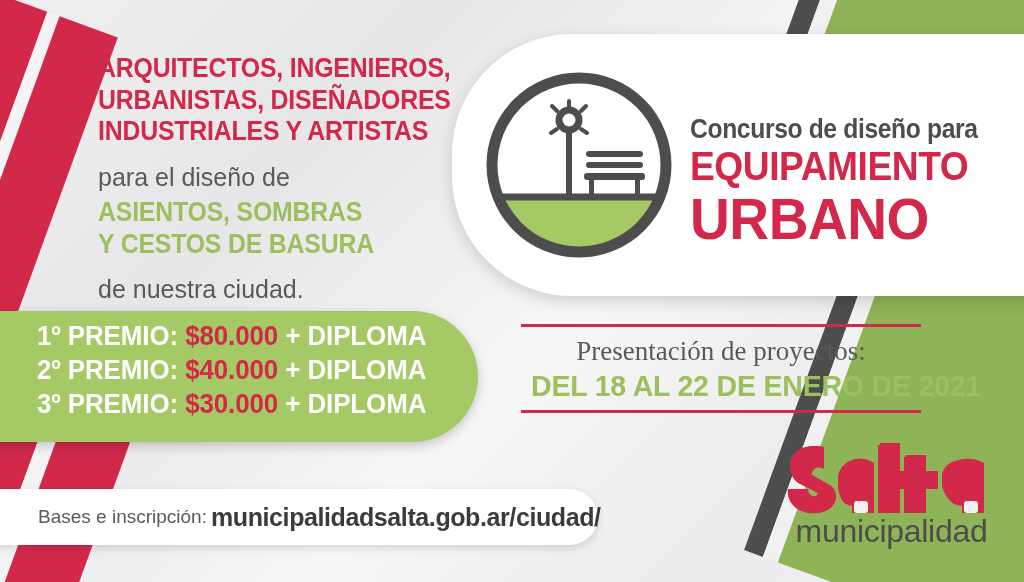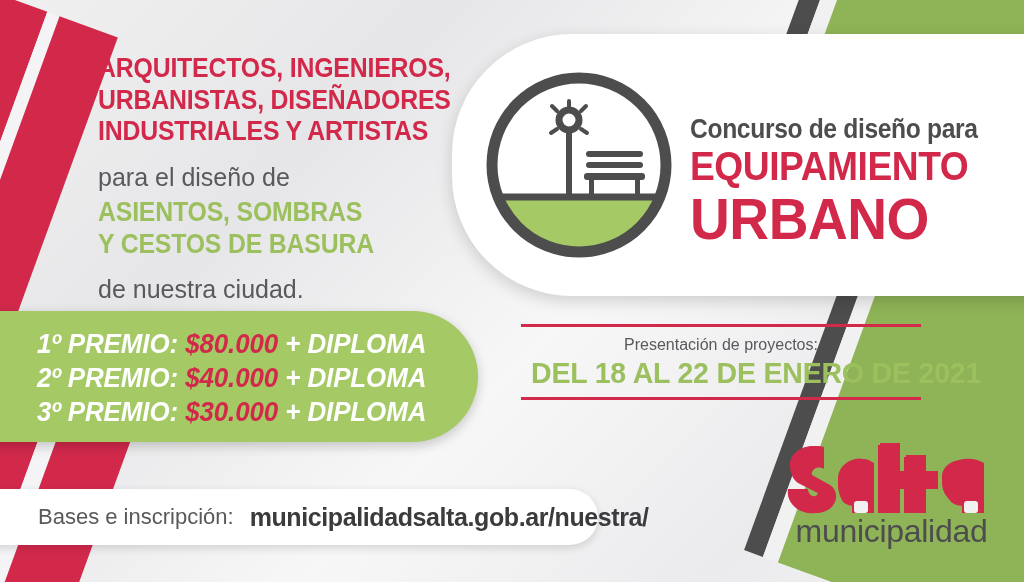--- a/index.html
+++ b/index.html
@@ -248,22 +248,21 @@
     top: 311px;
     width: 498px;
     height: 131px;
     background: #a5c965;
     border-radius: 0 66px 66px 0;
     box-shadow: 0 4px 12px rgba(0,0,0,0.20);
   }
   .prize-list {
     position: absolute;
     left: 57px;
-    top: 16px;
-    font-style: italic;
+    top: 8px;
   }
   .prize-row {
     font-family: "Liberation Sans Narrow", "Liberation Sans", sans-serif;
     font-weight: bold;
     font-size: 27px;
     color: #ffffff;
     line-height: 1.26;
     letter-spacing: -0.1px;
     transform: scaleX(0.96);
     transform-origin: left center;
@@ -278,22 +277,22 @@
     top: 324px;
     width: 400px;
     text-align: center;
   }
   .rule {
     width: 100%;
     height: 3px;
     background: #d2294b;
   }
   .dates-label {
-    font-family: Liberation Sans, sans-serif;
-    font-size: 16px;
+    font-family: Liberation Serif, serif;
+    font-size: 27px;
     color: #58595b;
     margin: 9px 0 2px 0;
     white-space: nowrap;
   }
   .dates-value {
     font-family: "Liberation Sans Narrow", "Liberation Sans", sans-serif;
     font-weight: bold;
     font-size: 30px;
     color: #9cc05e;
     letter-spacing: -0.2px;
@@ -318,23 +317,23 @@
     position: absolute;
     left: 68px;
     top: 0;
     height: 56px;
     display: flex;
     align-items: center;
     white-space: nowrap;
   }
   .url-label {
     font-family: "Liberation Sans", sans-serif;
-    font-size: 22px;
+    font-size: 19px;
     color: #58595b;
-    margin-right: 16px;
+    margin-right: 4px;
   }
   .url-value {
     font-family: "Liberation Sans", sans-serif;
     font-weight: bold;
     font-size: 25px;
     color: #3b3b3d;
     letter-spacing: -0.4px;
   }
 
   
@@ -456,21 +455,21 @@
   <div class="dates-block">
     <div class="rule"></div>
     <div class="dates-label">Presentación de proyectos:</div>
     <div class="dates-value">DEL 18 AL 22 DE ENERO DE 2021</div>
     <div class="rule"></div>
   </div>
 
   <div class="url-bar">
     <div class="url-inner">
       <span class="url-label">Bases e inscripción:</span>
-      <span class="url-value">municipalidadsalta.gob.ar/nuestra/</span>
+      <span class="url-value">municipalidadsalta.gob.ar/ciudad/</span>
     </div>
   </div>
 
   <div class="logo-block">
     <svg class="logo-mark" width="215" height="72" viewBox="0 0 215 72" xmlns="http://www.w3.org/2000/svg">
       <g fill="#d2294b">
 
         <path d="M8 24 C8 8, 26 0, 40 4 L40 26 C34 22, 26 26, 28 34 L44 44 C54 52, 48 68, 32 70 C16 72, 4 62, 4 48 L24 48 C24 54, 32 56, 34 50 L16 40 C10 36, 8 30, 8 24 Z"></path>
 
         <path d="M56 34 C56 18, 74 12, 86 18 L86 70 L68 70 L68 60 C60 64, 56 56, 56 48 Z M68 34 C68 30, 74 28, 74 34 L74 50 C70 52, 68 48, 68 44 Z"></path>

